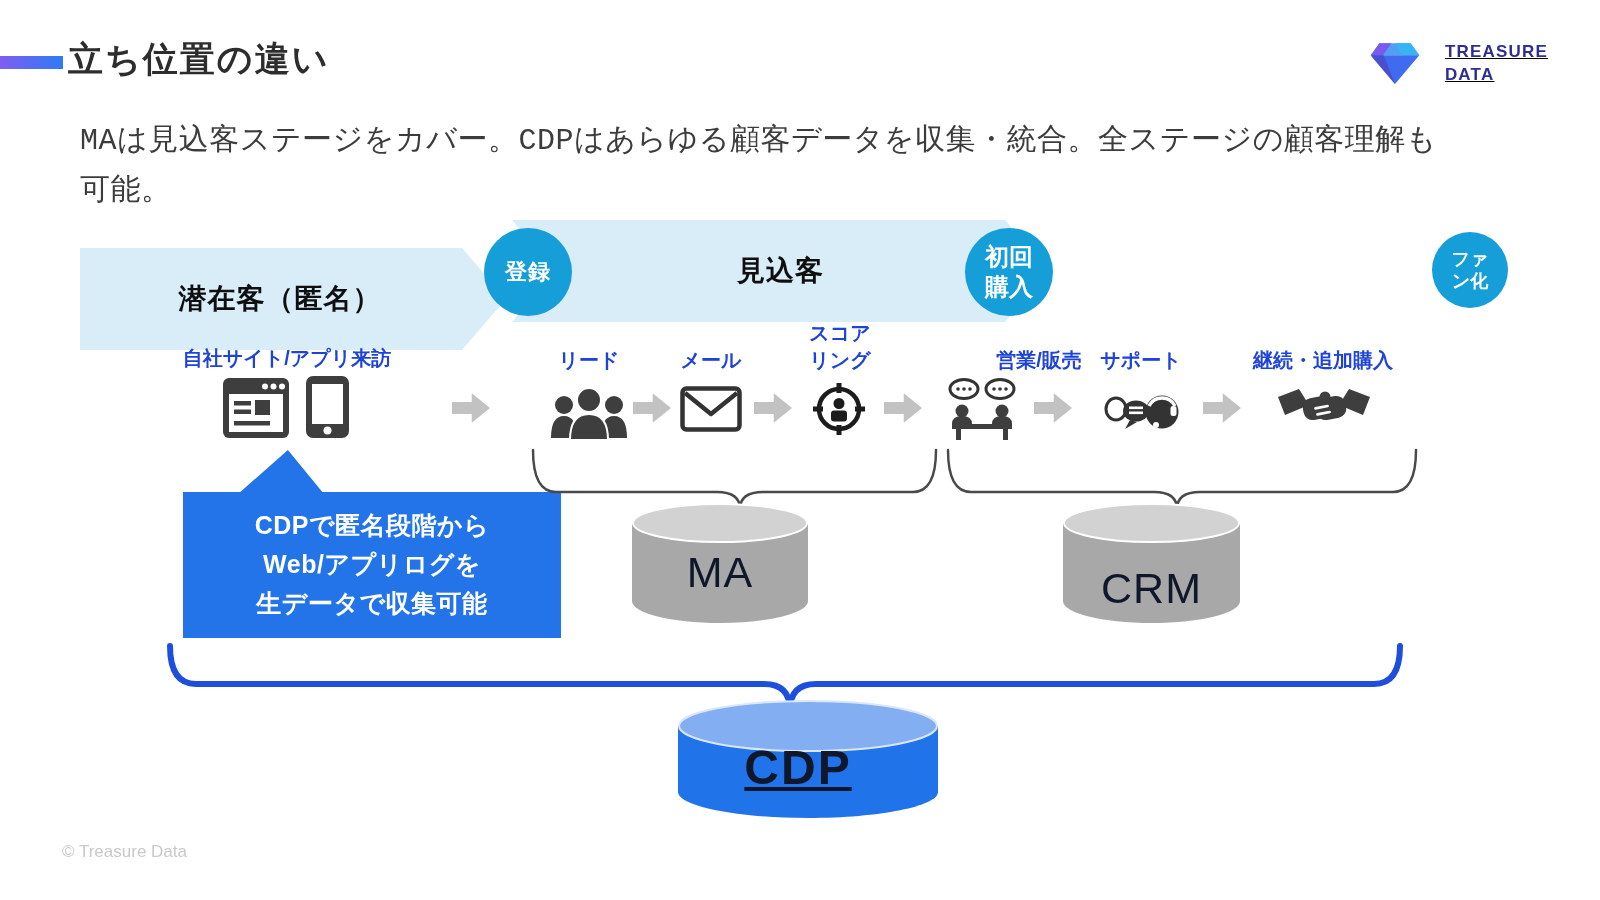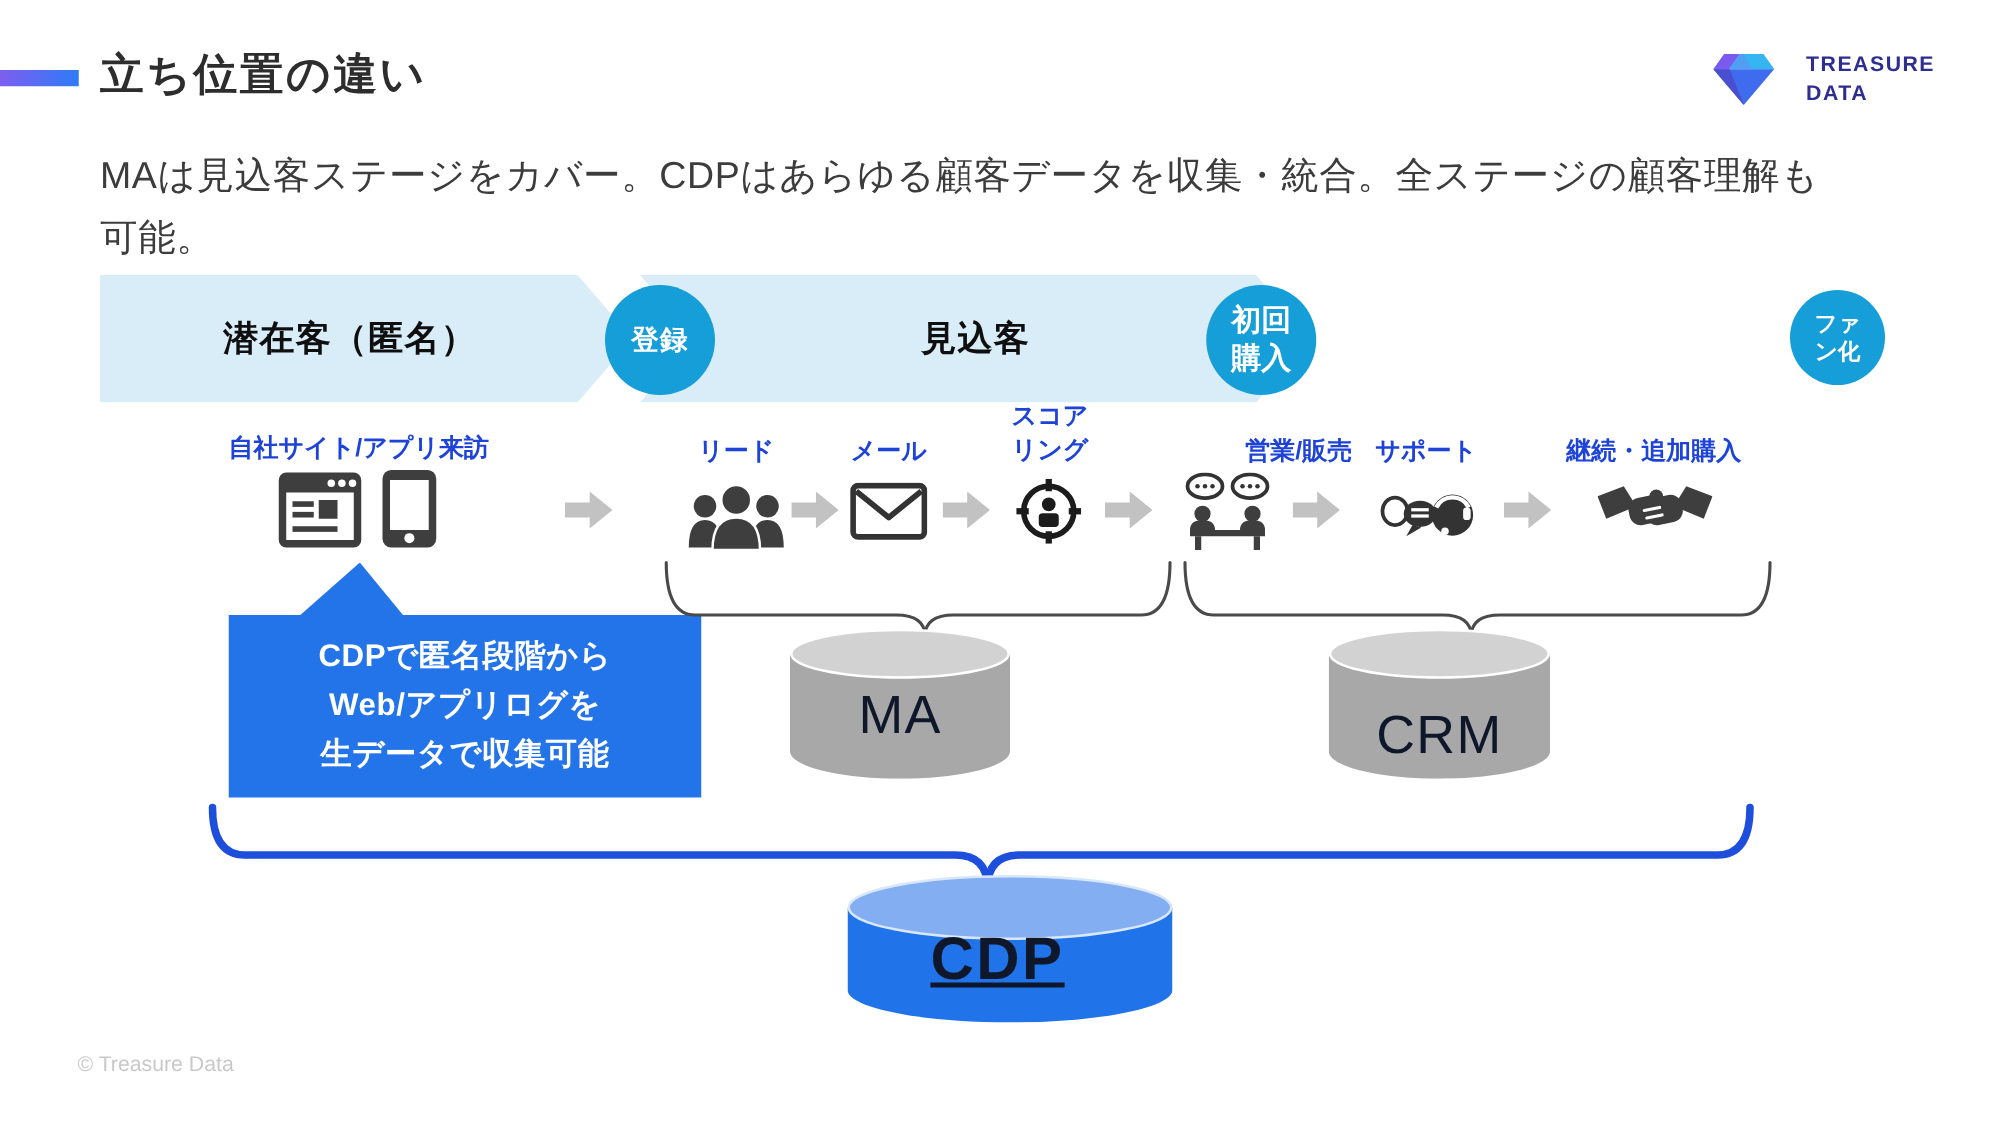--- a/index.html
+++ b/index.html
@@ -2,35 +2,35 @@
 <html style="--accent-grad-start: #7d5ef0; --accent-grad-end: #2e7bf6; --title-text: #2d2d2d; --subtitle-text: #3c3c3c; --band-bg: #d9edf9; --band-text: #0f0f0f; --circle-blue: #169ed9; --label-blue: #1e43d8; --icon-dark: #3e3e3e; --arrow-gray: #c2c2c2; --callout-blue: #2374e8; --brace-gray: #4a4a4a; --brace-blue: #1e4fdc; --cyl-gray-body: #a8a8a8; --cyl-gray-top: #d2d2d2; --cyl-blue-body: #2173e9; --cyl-blue-top: #83aef2; --logo-navy: #2e2d92; --copyright-gray: #c9c9c9;"><head>
 <meta charset="utf-8">
 <style>
   html,body{margin:0;padding:0;}
   body{font-family:"Liberation Sans","DejaVu Sans",sans-serif;background:#fff;}
   .slide{position:relative;width:1600px;height:900px;background:#fff;overflow:hidden;}
 
   
   .accent-dash{position:absolute;left:0;top:56px;width:63px;height:13px;
     background:linear-gradient(90deg,var(--accent-grad-start),var(--accent-grad-end));}
-  .title{position:absolute;left:80px;top:36px;margin:0;font-size:35px;font-weight:700;
+  .title{position:absolute;left:68px;top:36px;margin:0;font-size:35px;font-weight:700;
     color:var(--title-text);letter-spacing:2px;}
-  .logo{position:absolute;right:52px;top:40px;display:flex;align-items:center;gap:24px;}
+  .logo{position:absolute;right:52px;top:40px;display:flex;align-items:center;gap:24px;text-decoration:underline;}
   .logo-text{font-size:17px;font-weight:700;color:var(--logo-navy);letter-spacing:1.2px;line-height:1.35;}
 
   
   .intro{position:absolute;left:80px;top:116px;margin:0;font-size:30px;font-weight:500;
-    color:var(--subtitle-text);line-height:50px;letter-spacing:.5px;}
+    color:var(--subtitle-text);line-height:50px;letter-spacing:.5px;font-family:Liberation Mono, monospace;}
 
   
   .band{position:absolute;top:220px;height:102px;background:var(--band-bg);
     display:flex;align-items:center;justify-content:center;
     font-size:28px;font-weight:700;color:var(--band-text);letter-spacing:1px;}
   .band-1{left:80px;width:426px;padding-right:26px;box-sizing:border-box;
-    clip-path:polygon(0 0,calc(100% - 44px) 0,100% 50%,calc(100% - 44px) 100%,0 100%);}
+    clip-path:polygon(0 0,calc(100% - 44px) 0,100% 50%,calc(100% - 44px) 100%,0 100%);margin-top:28px;}
   .band-2{left:512px;width:537px;
     clip-path:polygon(0 0,calc(100% - 44px) 0,100% 50%,calc(100% - 44px) 100%,0 100%,44px 50%);}
   .band-3{left:1056px;width:381px;padding-left:24px;box-sizing:border-box;
     clip-path:polygon(0 0,100% 0,100% 100%,0 100%,44px 50%);}
 
   .transition{position:absolute;border-radius:50%;background:var(--circle-blue);color:#fff;
     font-weight:700;display:flex;align-items:center;justify-content:center;text-align:center;}
   .t-1{left:484px;top:228px;width:88px;height:88px;font-size:22px;letter-spacing:1px;}
   .t-2{left:965px;top:228px;width:88px;height:88px;font-size:24px;line-height:1.25;}
   .t-2 span{display:block;width:2.3em;}

